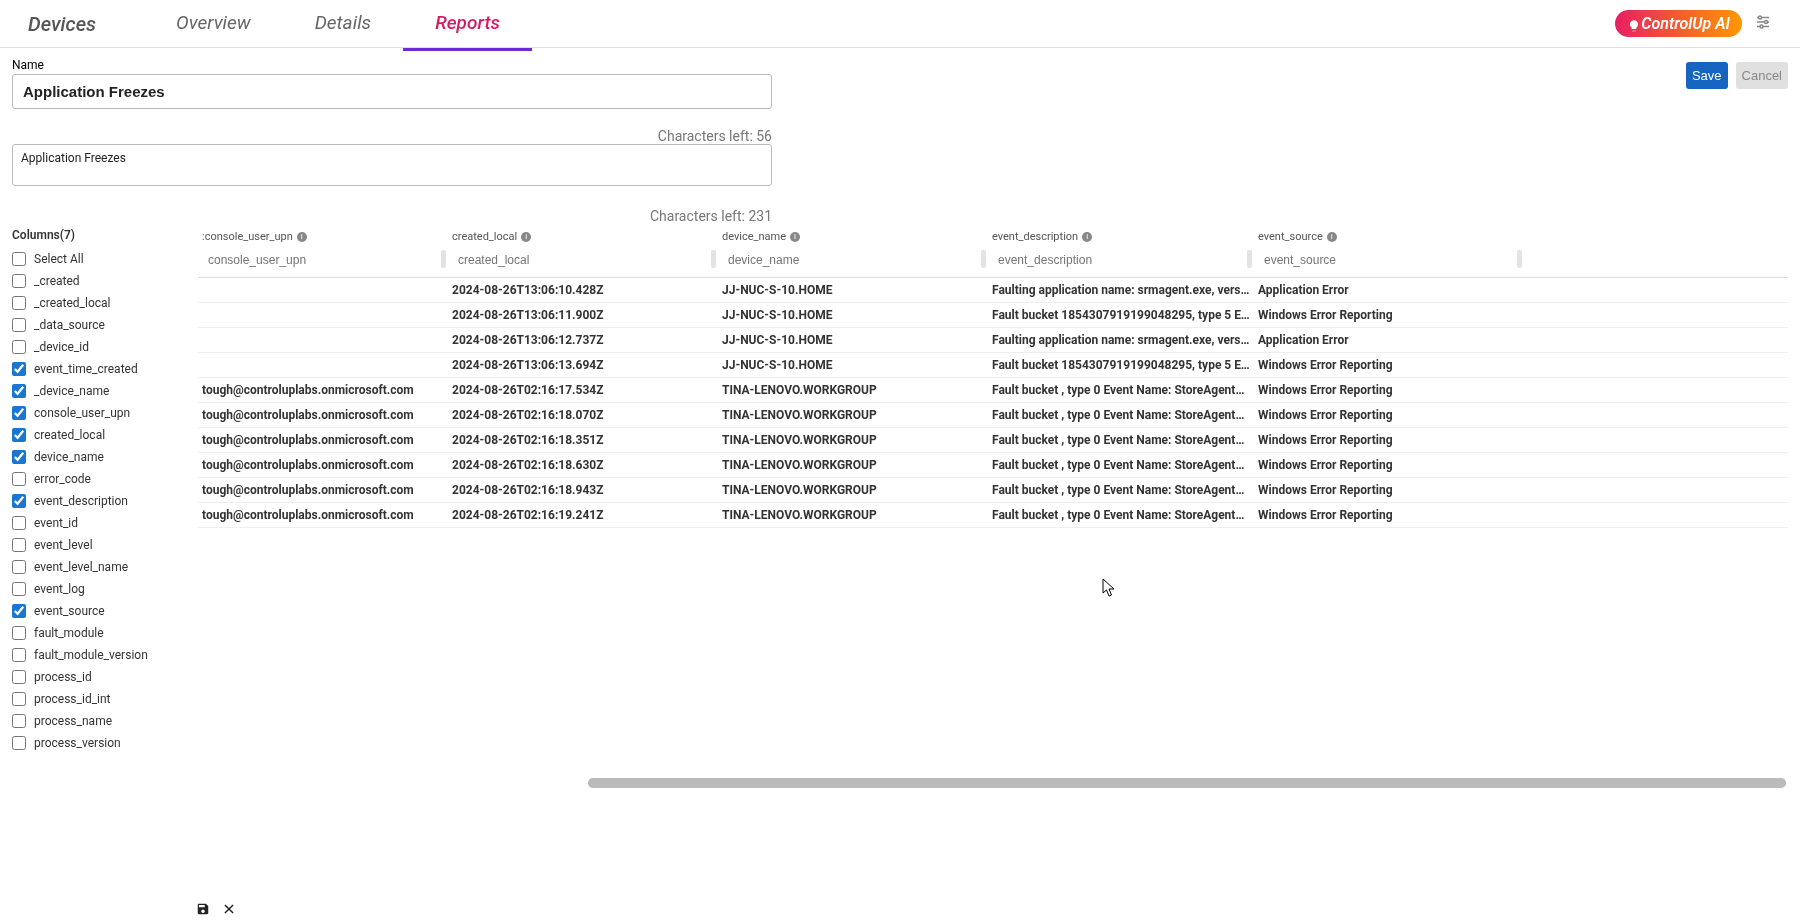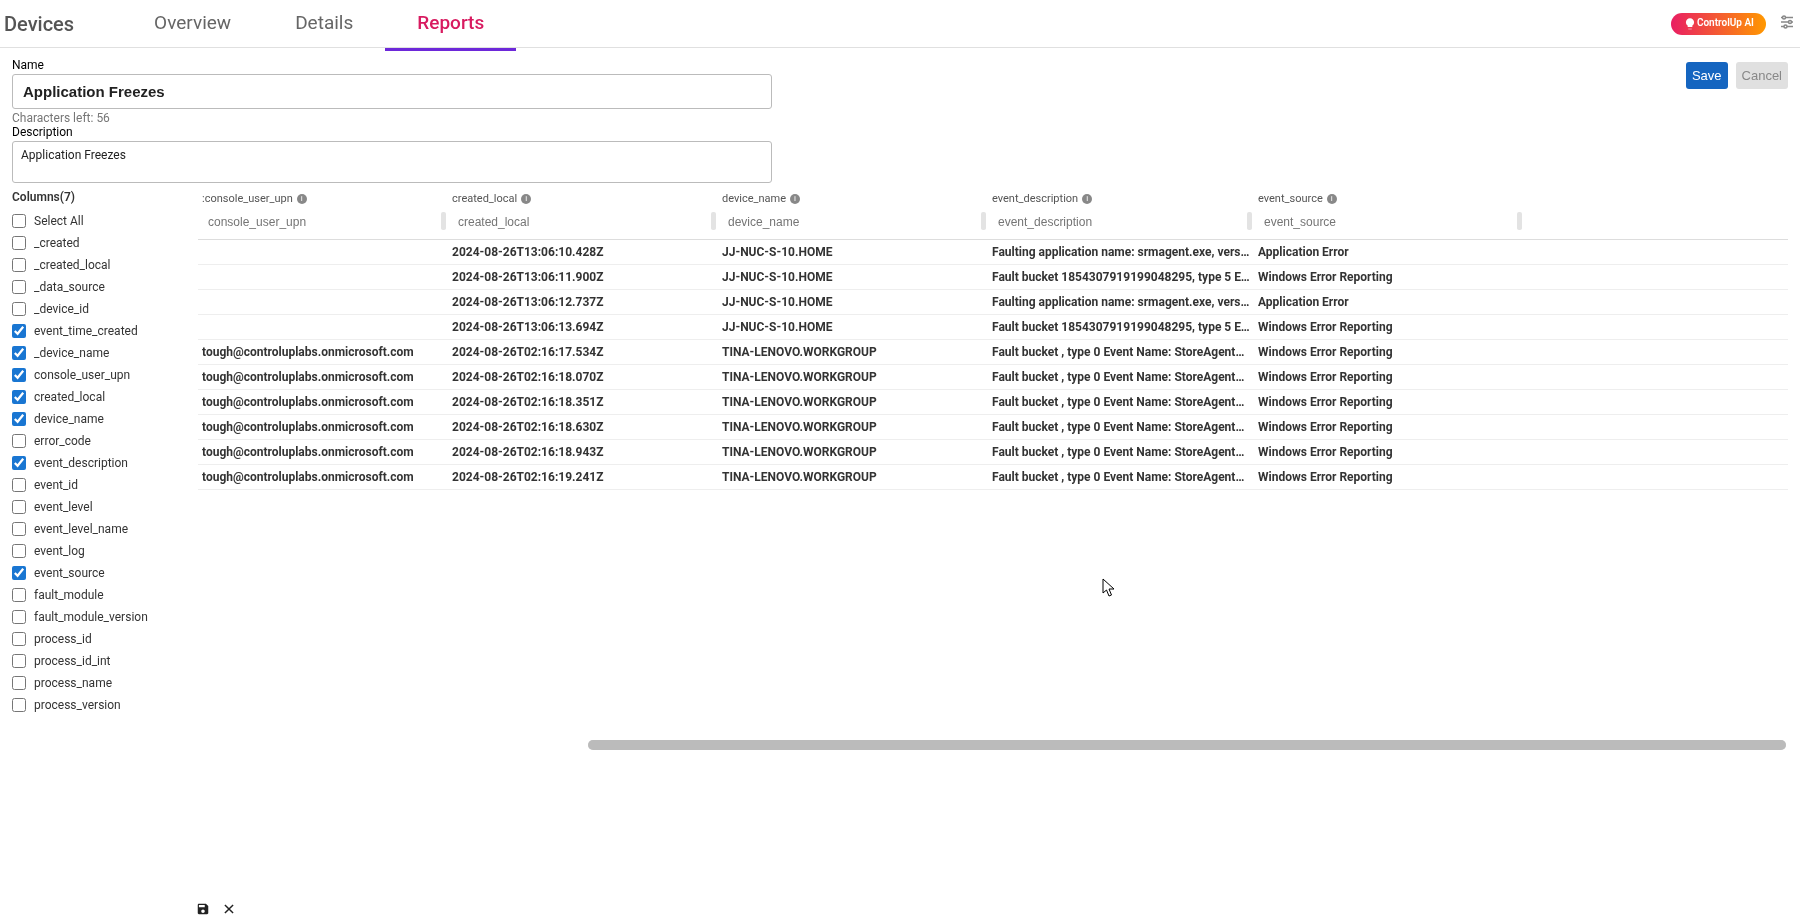--- a/index.html
+++ b/index.html
@@ -1,34 +1,34 @@
 <!DOCTYPE html>
 <html><head>
 <meta charset="utf-8">
 <style>
 * { box-sizing: border-box; margin: 0; padding: 0; }
 body { font-family: -apple-system, BlinkMacSystemFont, "Segoe UI", Roboto, Arial, sans-serif; font-size: 13px; color: #333; background: #fff; }
 
-.header-bar { display: flex; align-items: center; padding: 0 4px; height: 48px; border-bottom: 1px solid #e0e0e0; }
+.header-bar { display: flex; align-items: center; padding: 0 28px; height: 48px; border-bottom: 1px solid #e0e0e0; font-style: italic; }
 .page-title { font-size: 20px; color: #555; font-weight: 500; margin-right: 48px; }
 .tabs { display: flex; gap: 0; flex: 1; }
 .tab { padding: 14px 32px; font-size: 19px; color: #666; cursor: pointer; border-bottom: 3px solid transparent; }
 .tab.active { color: #d81b60; border-bottom: 3px solid #6d28d9; font-weight: 500; }
 .header-right { display: flex; align-items: center; gap: 12px; }
-.ai-pill { background: linear-gradient(90deg, #e91e63 0%, #ff9800 100%); color: #fff; padding: 4px 12px; border-radius: 14px; font-size: 10px; font-weight: 600; display: flex; align-items: flex-start; gap: 0; }
+.ai-pill { background: linear-gradient(90deg, #e91e63 0%, #ff9800 100%); color: #fff; padding: 4px 12px; border-radius: 14px; font-size: 16px; font-weight: 600; display: flex; align-items: flex-end; gap: 0; }
 .ai-pill svg { width: 14px; height: 14px; }
 .settings-btn { color: #999; cursor: pointer; }
 
 .content { padding: 10px 12px; display: flex; flex-direction: column; }
 .form-row { display: flex; align-items: flex-start; gap: 12px; }
 .form-left { flex: 1; max-width: 760px; }
 .form-right { margin-left: auto; display: flex; gap: 8px; padding-top: 4px; }
 .field-label { font-size: 12px; color: #000000; margin-bottom: 2px; display: block; }
 .text-input { width: 100%; padding: 8px 10px; border: 1px solid #bbb; border-radius: 3px; font-size: 15px; font-weight: 600; color: #222; }
-.char-left { font-size: 12px; color: #777; margin-top: 2px; }
+.char-left { font-size: 14px; color: #777; margin-top: 19px; text-align: right; }
 .textarea { width: 100%; padding: 6px 8px; border: 1px solid #bbb; border-radius: 3px; font-size: 12px; color: #222; height: 42px; resize: none; font-family: inherit; }
 .btn { padding: 6px 6px; border-radius: 3px; font-size: 13px; border: none; cursor: pointer; }
 .btn-primary { background: #1565c0; color: #fff; }
 .btn-secondary { background: #e0e0e0; color: #888; }
 
 .main-area { display: flex; margin-top: 4px; min-height: 560px; }
 .sidebar { width: 186px; padding-right: 6px; }
 .columns-label { font-size: 12px; color: #333; font-weight: 600; margin-bottom: 6px; }
 .col-item { display: flex; align-items: center; gap: 8px; padding: 4px 0; font-size: 12px; color: #333; }
 .col-item input[type=checkbox] { width: 14px; height: 14px; accent-color: #1976d2; cursor: pointer; }
@@ -83,22 +83,22 @@
   </div>
 </div>
 
 <div class="content">
 
   <div class="form-row">
     <div class="form-left">
       <label class="field-label">Name</label>
       <input class="text-input" value="Application Freezes" style="">
       <div class="char-left">Characters left: 56</div>
-      <label class="field-label">Description</label>
       <textarea class="textarea" id="desc-ta" style="">Application Freezes</textarea>
+      <div class="char-left">Characters left: 231</div>
     </div>
     <div class="form-right">
       <button class="btn btn-primary">Save</button>
       <button class="btn btn-secondary">Cancel</button>
     </div>
   </div>
 
   <div class="main-area">
     <div class="sidebar">
       <div class="columns-label">Columns(7)</div>

